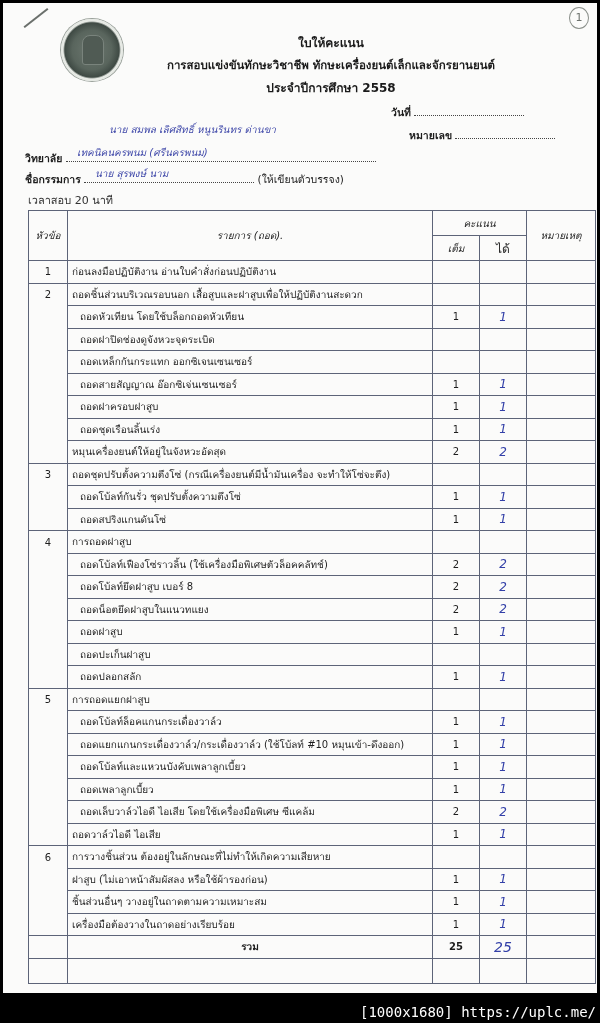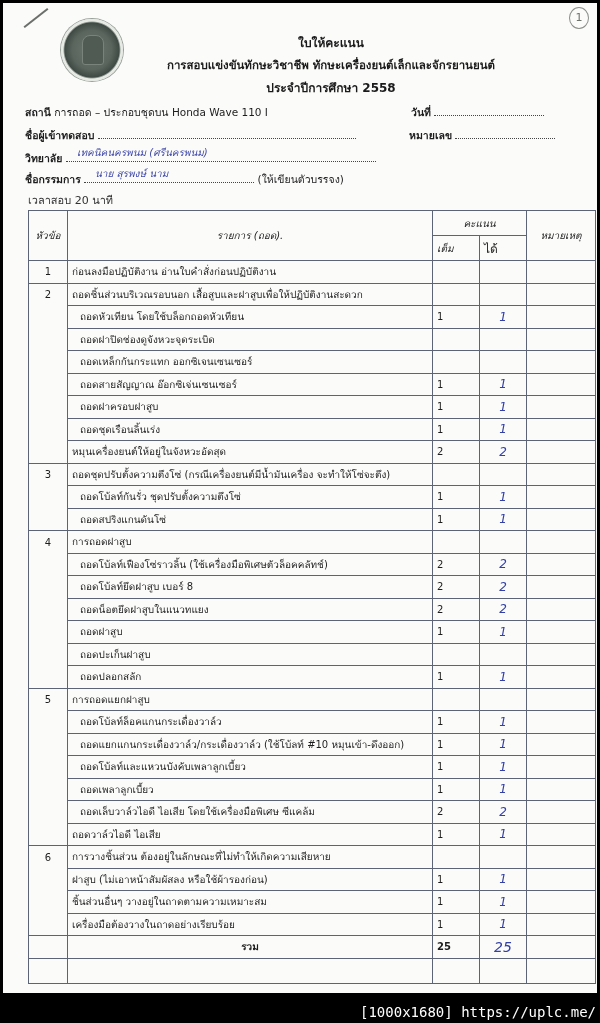--- a/index.html
+++ b/index.html
@@ -44,21 +44,21 @@
   table.grid {
     position:absolute; left:25px; top:207px; border-collapse:collapse; table-layout:fixed;
     font-family:"DejaVu Sans", sans-serif; font-size:10px; color:#1d1d1d;
   }
   table.grid td, table.grid th {
     border:1px solid #5d6478; padding:0 4px; height:21.5px; overflow:hidden; white-space:nowrap;
   }
   table.grid th { font-weight:normal; height:24px; background:#fbfbfa;font-style:italic; }
   .c-no { width:30px; text-align:center; }
   .c-item { width:348px; }
-  .c-full { width:38px; text-align:left; }
+  .c-full { width:38px; text-align:center; }
   .c-got { width:36px; text-align:center; color:#3340a8; font-family:"DejaVu Sans", sans-serif; font-style:italic; font-size:12px; }
   .c-note { width:60px; }
   .indent { padding-left:12px !important; }
   .nob-top { border-top:none !important; }
   .nob-bot { border-bottom:none !important; }
   .total td { font-weight:bold; }
   .total .c-got { font-weight:normal; font-size:14px; }
   .footer {
     position:absolute; right:4px; bottom:3px; color:#fff; font-family:"DejaVu Sans Mono", monospace; font-size:14px;
   }
@@ -70,33 +70,26 @@
   <div class="scribble"></div>
   <div class="logo">
       <div class="logo-inner"></div>
     </div>
   <div class="pageno">1</div>
 
   <div class="title t1">ใบให้คะแนน</div>
   <div class="title t2">การสอบแข่งขันทักษะวิชาชีพ ทักษะเครื่องยนต์เล็กและจักรยานยนต์</div>
   <div class="title t3">ประจำปีการศึกษา 2558</div>
 
-  <div class="field" style="left:22px; top:101px;">
-    <b>สถานี</b>
-    <span>การถอด – ประกอบชุดบน Honda Wave 110 I</span>
-  </div>
-  <div class="field" style="left:408px; top:101px;">
+  <div class="field" style="left:388px; top:101px;">
     <b>วันที่</b>
     <span class="dots" style="width:110px;"></span>
   </div>
 
-  <div class="field" style="left:22px; top:124px;">
-    <b>ชื่อผู้เข้าทดสอบ</b>
-    <span class="dots" style="width:258px;"></span>
-  </div>
+  <div class="hand" style="left:106px; top:119px;">นาย สมพล   เลิศสิทธิ์   หนูนรินทร   ด่านขา</div>
   <div class="field" style="left:22px; top:147px;">
     <b>วิทยาลัย</b>
     <span class="dots" style="width:310px;"></span>
   </div>
 
   <div class="field" style="left:406px; top:124px;">
     <b>หมายเลข</b>
     <span class="dots" style="width:100px;"></span>
   </div>
   <div class="hand" style="left:74px; top:142px;">เทคนิคนครพนม (ศรีนครพนม)</div>

